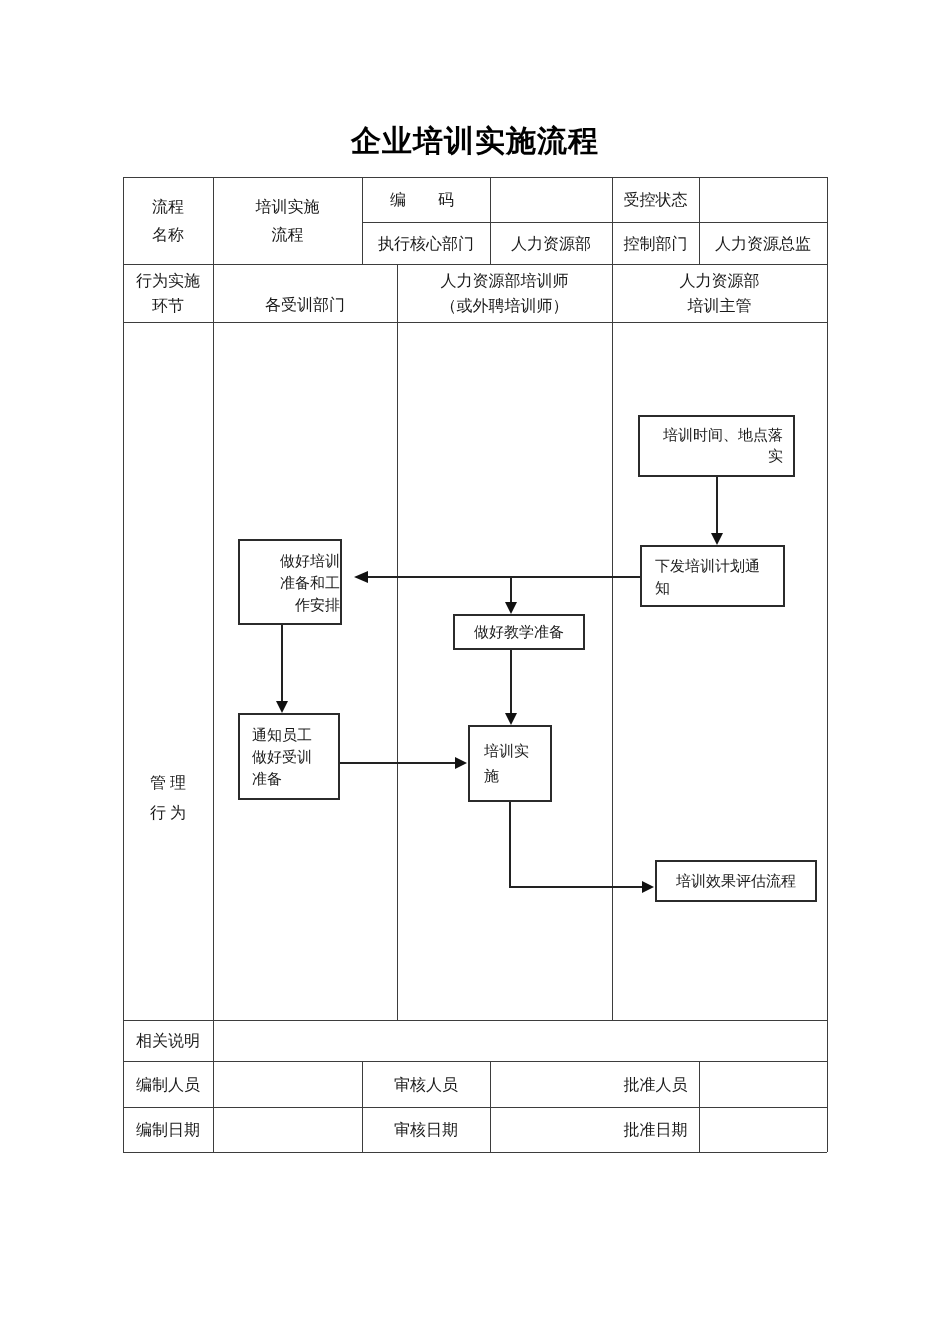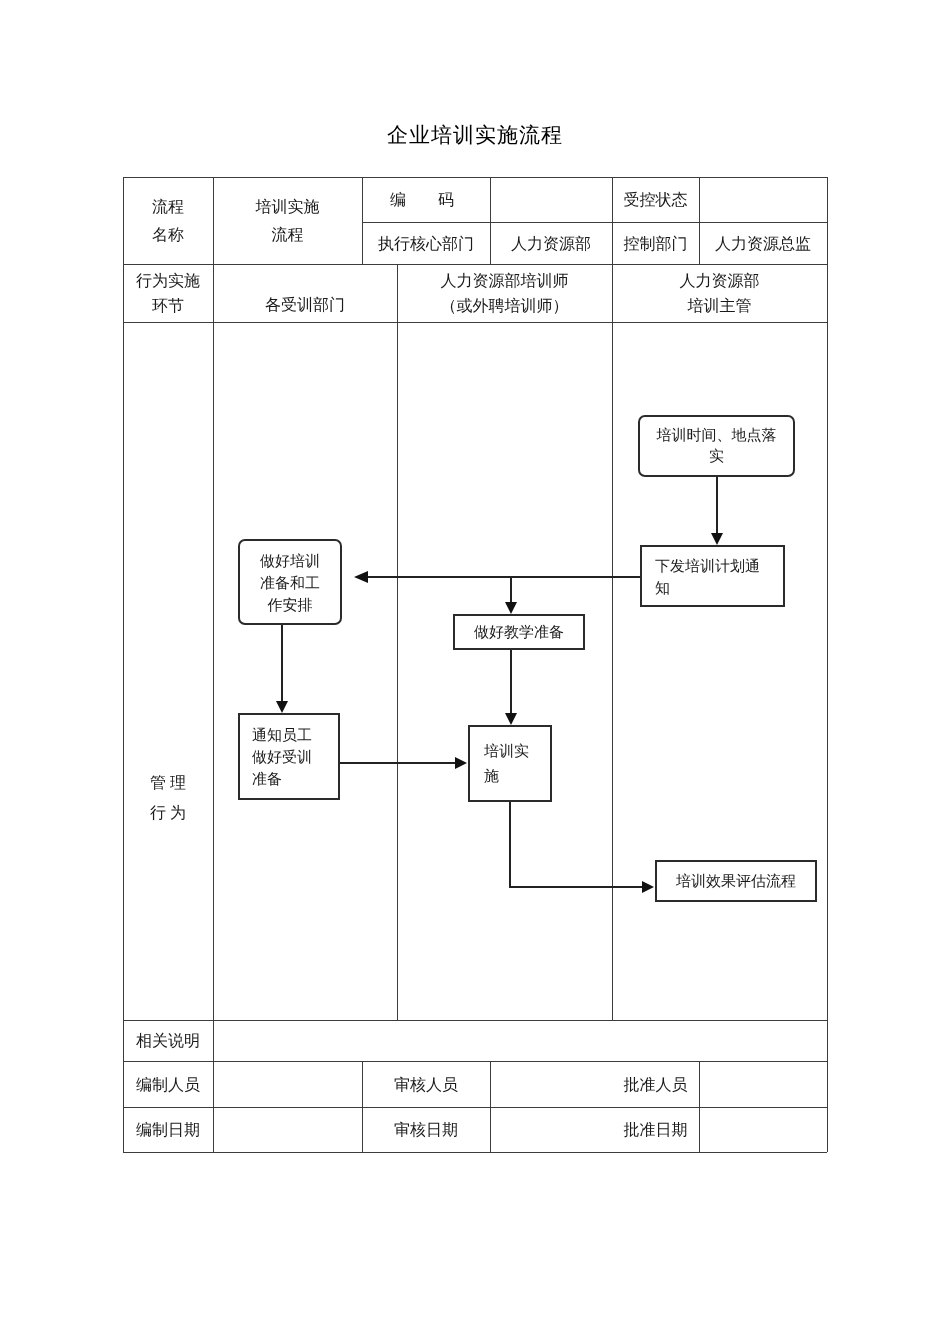--- a/index.html
+++ b/index.html
@@ -2,39 +2,39 @@
 <html><head>
 <meta charset="utf-8">
 <style>
   html,body{margin:0;padding:0;background:#ffffff;}
   .page{
     position:relative;width:950px;height:1344px;background:#ffffff;
     font-family:"Liberation Serif","DejaVu Serif",serif;color:#1a1a1a;overflow:hidden;
   }
   .title{
     position:absolute;left:0;top:121px;width:950px;text-align:center;
-    font-size:21px;font-weight:normal;letter-spacing:1px;color:#000;
+    font-size:30px;font-weight:bold;letter-spacing:1px;color:#000;
   }
   .hline,.vline{position:absolute;background:#3d3d3d;}
   .hline{height:1px;}
   .vline{width:1px;}
   .cell{
     position:absolute;display:flex;align-items:center;justify-content:center;
     font-size:16px;line-height:25px;text-align:center;white-space:pre-line;
   }
   .cell.lh28{line-height:28px;}
   .cell.bottom{align-items:flex-end;padding-bottom:5px;box-sizing:border-box;}
   .cell.mgmt{line-height:30px;}
   .fbox{
     position:absolute;box-sizing:border-box;background:#ffffff;
     border:2px solid #2b2b2b;font-size:15px;line-height:22px;
     white-space:pre-line;z-index:3;
   }
   .fbox.center{display:flex;align-items:center;justify-content:center;text-align:center;}
-  .fbox.topcenter{text-align:center;padding-top:8px;border-radius:7px;}
+  .fbox.topcenter{text-align:right;padding-top:8px;}
   .fbox.left{text-align:left;}
   svg.arrows{position:absolute;left:0;top:0;z-index:2;pointer-events:none;}
 </style>
 </head>
 <body>
 
 <div class="page">
 
   <div class="title">企业培训实施流程</div>
 

